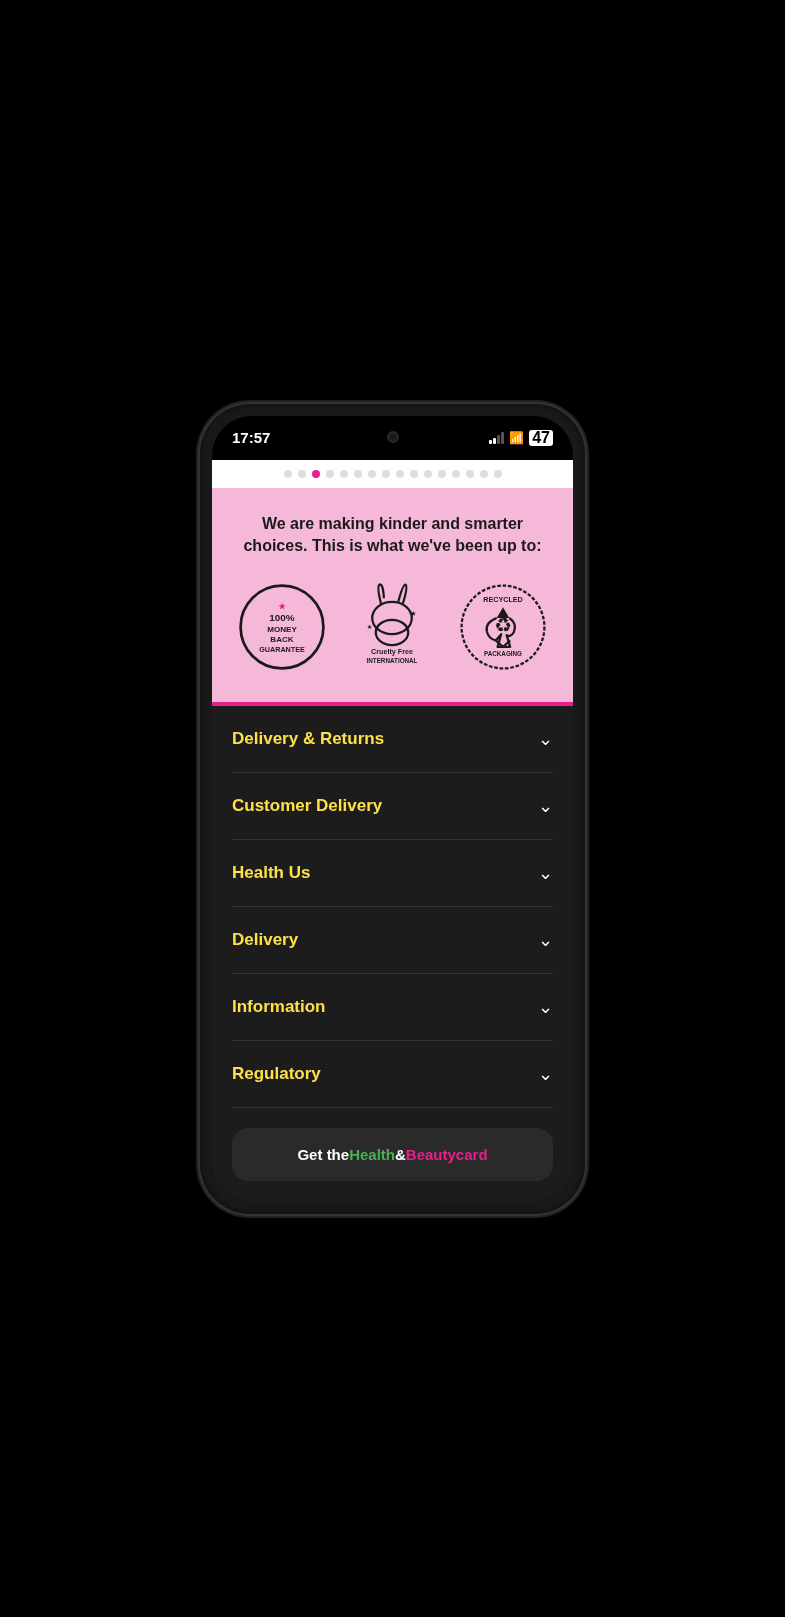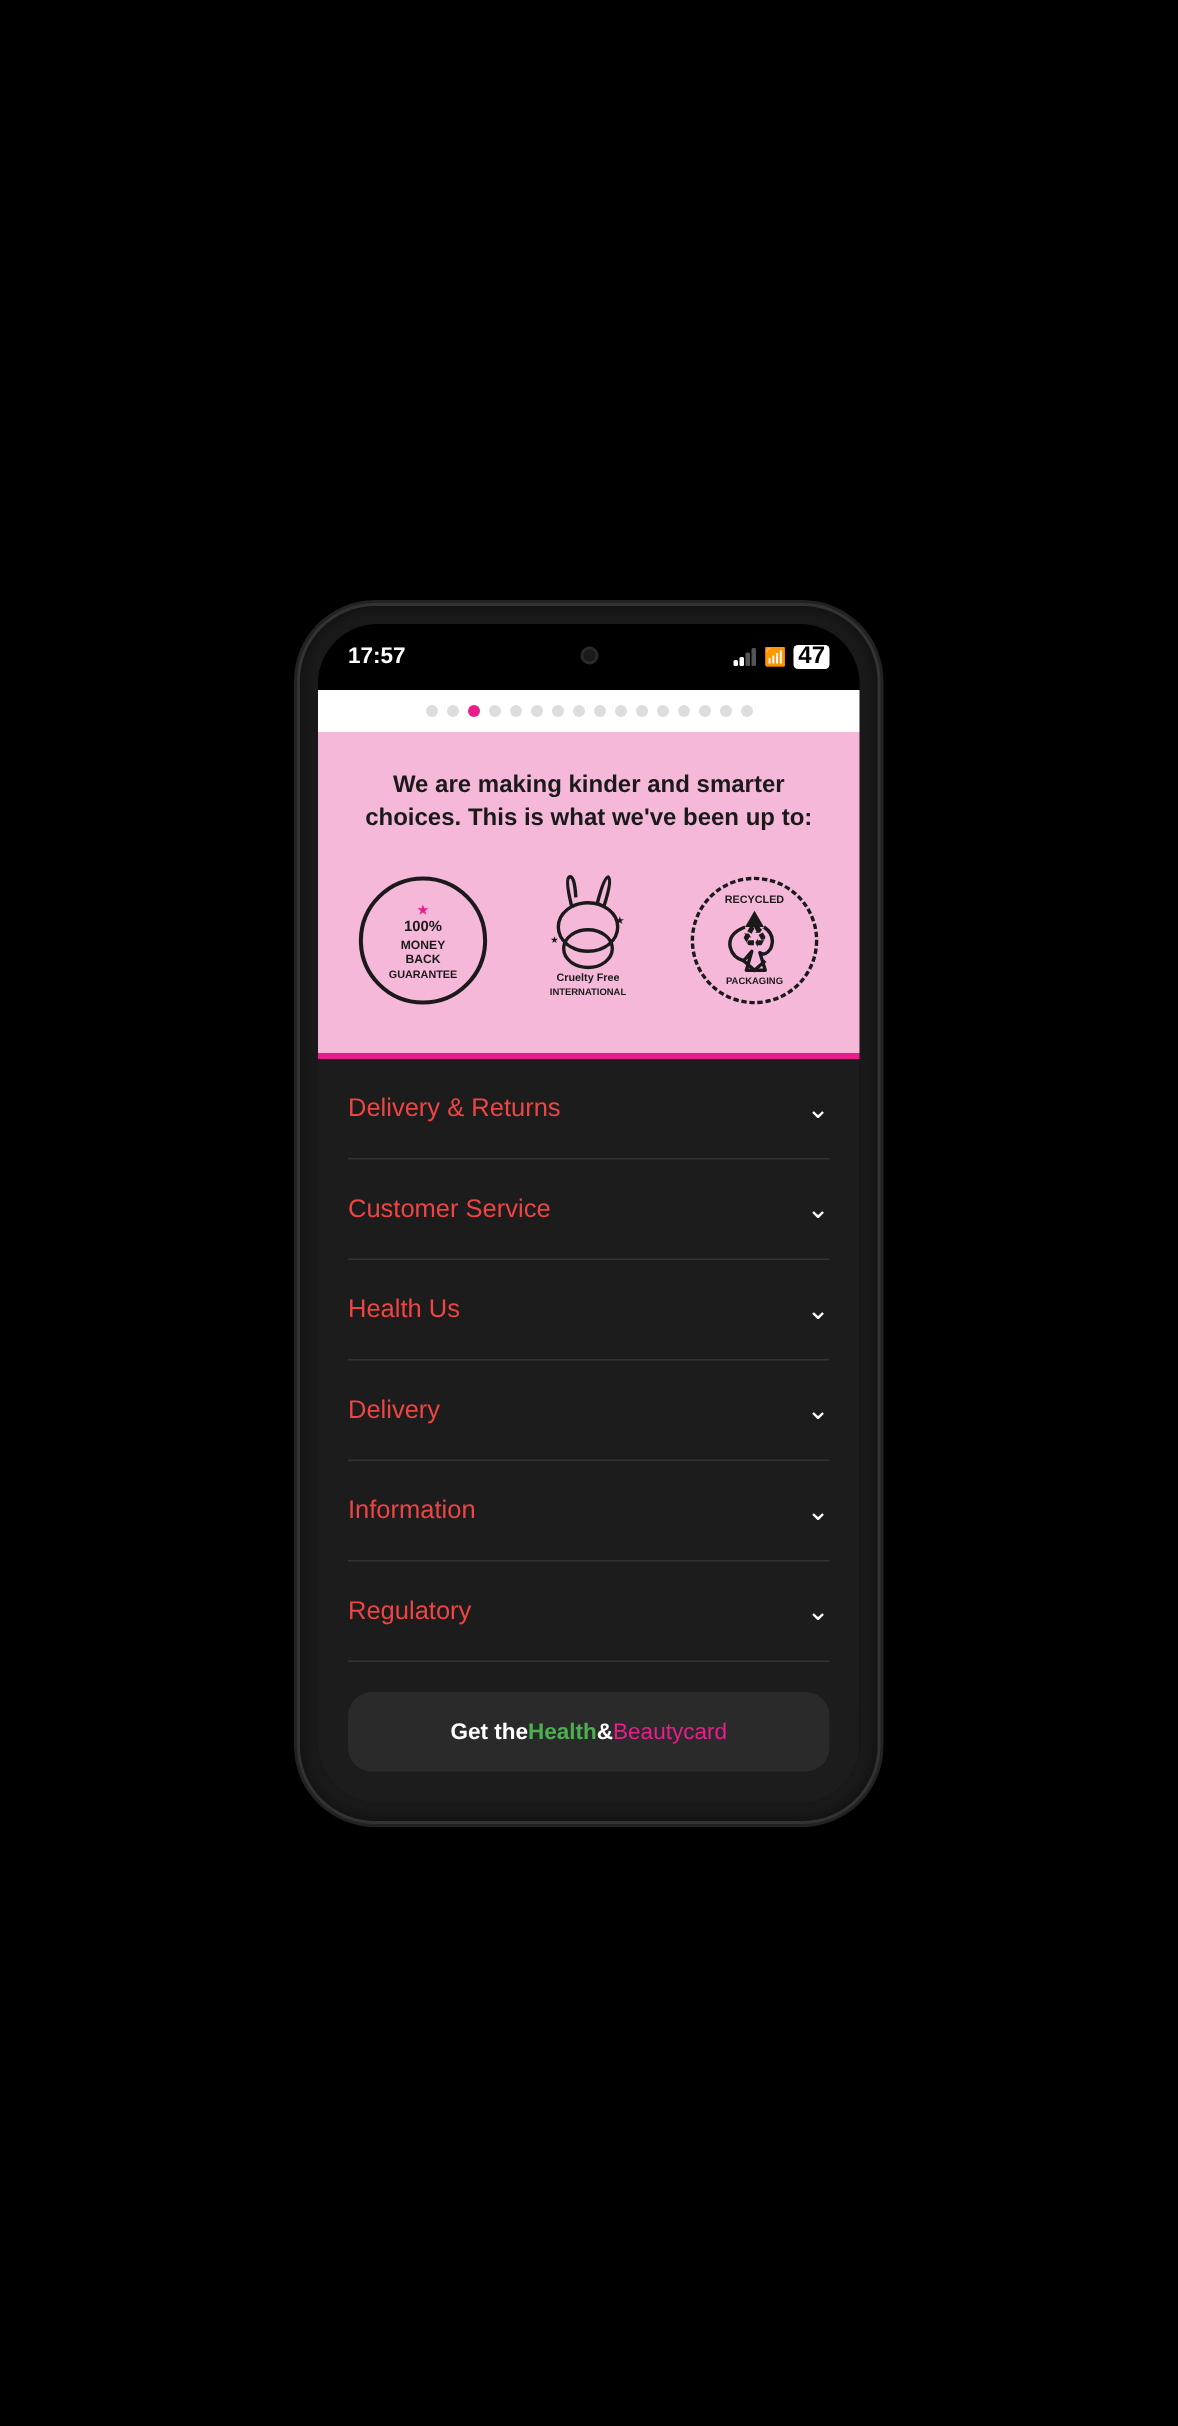--- a/index.html
+++ b/index.html
@@ -190,23 +190,23 @@
     .accordion-item {
       border-bottom: 1px solid #333;
       padding: 22px 0;
       display: flex;
       align-items: center;
       justify-content: space-between;
       cursor: pointer;
     }
 
     .accordion-label {
-      color: #ef4444;
+      color: #fde047;
       font-size: 17px;
-      font-weight: 400;
+      font-weight: 700;
     }
 
     .chevron-icon {
       color: #fff;
       font-size: 18px;
       font-weight: 300;
     }
 
     
     .bottom-section {
@@ -235,21 +235,21 @@
 
     .btn-text-green {
       color: #4CAF50;
       font-size: 15px;
       font-weight: 700;
     }
 
     .btn-text-pink {
       color: #e91e8c;
       font-size: 15px;
-      font-weight: 400;
+      font-weight: 700;
     }
   </style>
 </head>
 <body>
 
 <div class="phone-frame">
 
   <div class="phone-screen">
 
     <div class="status-bar">
@@ -349,21 +349,21 @@
 
       <div class="banner-bottom-line"></div>
 
       <div class="accordion-section">
 
       <div class="accordion-item">
             <span class="accordion-label">Delivery &amp; Returns</span>
             <span class="chevron-icon">⌄</span>
           </div>
           <div class="accordion-item">
-            <span class="accordion-label">Customer Service</span>
+            <span class="accordion-label">Customer Delivery</span>
             <span class="chevron-icon">⌄</span>
           </div>
           <div class="accordion-item">
             <span class="accordion-label">Health Us</span>
             <span class="chevron-icon">⌄</span>
           </div>
           <div class="accordion-item">
             <span class="accordion-label">Delivery</span>
             <span class="chevron-icon">⌄</span>
           </div>

